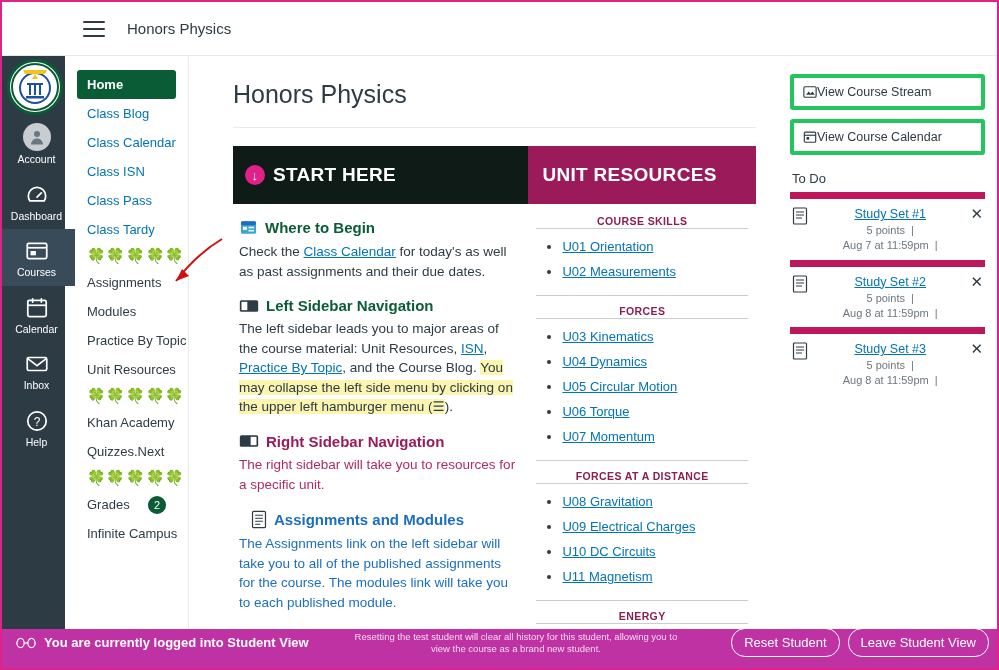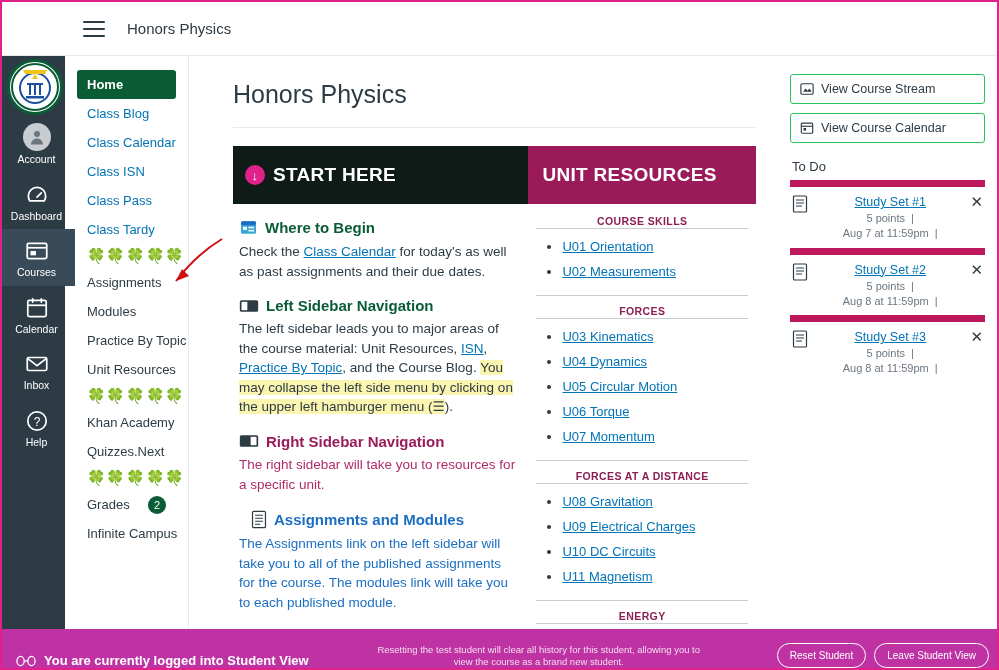--- a/index.html
+++ b/index.html
@@ -168,23 +168,23 @@
   .res-list li a { color: #0374b5; text-decoration: underline; font-size: 13px; }
 
   
   .rightbar {
     position: absolute; right: 0; top: 0; bottom: 0;
     width: 215px;
     padding: 18px 12px 0 8px;
     background: #fff;
   }
   .rb-btn {
-    display: flex; align-items: center; gap: 7px;
+    display: flex; align-items: center; 
     width: 100%;
-    border: 1px solid #22c55e; border-radius: 3px;
+    border: 4px solid #22c55e; border-radius: 3px;
     background: #fff; color: #2d3b45;
     padding: 7px 9px; font-size: 12.5px;
     margin-bottom: 9px; cursor: pointer;
     font-family: "Liberation Sans", sans-serif;
   }
   .rb-title { font-size: 13px; color: #2d3b45; margin: 16px 0 6px 2px; }
   .todo-item {
     display: flex; align-items: flex-start;
     border-top: 7px solid #be185d;
     padding: 7px 2px 7px 2px;
@@ -200,33 +200,33 @@
     margin-left: 4px; line-height: 1;
   }
 
   
   .arrow-svg { position: absolute; left: 165px; top: 180px; z-index: 20; pointer-events: none; }
 
   
   .studentbar {
     flex: 0 0 39px; height: 39px;
     background: #bf32a4;
-    display: flex; align-items: flex-end;
-    padding: 0 8px 0 14px;
+    display: flex; align-items: center;
+    padding: 0 8px 12px 14px;
     color: #fff;
     position: relative;
   }
   .sb-left { display: flex; align-items: center; gap: 8px; font-size: 13px; font-weight: bold; }
   .sb-note {
     font-size: 9.5px; color: #f4dcee; line-height: 1.25;
     margin: 0 auto; text-align: center; max-width: 330px;
   }
   .sb-btn {
     border: 1px solid #fff; background: transparent; color: #fff;
-    padding: 6px 12px; font-size: 10px; border-radius: 14px;
+    padding: 6px 12px; font-size: 13px; border-radius: 14px;
     margin-left: 8px; cursor: pointer;
     font-family: "Liberation Sans", sans-serif;
   }
 </style>
 </head>
 <body>
 
 <div id="frame">
 
   <div class="topbar">

